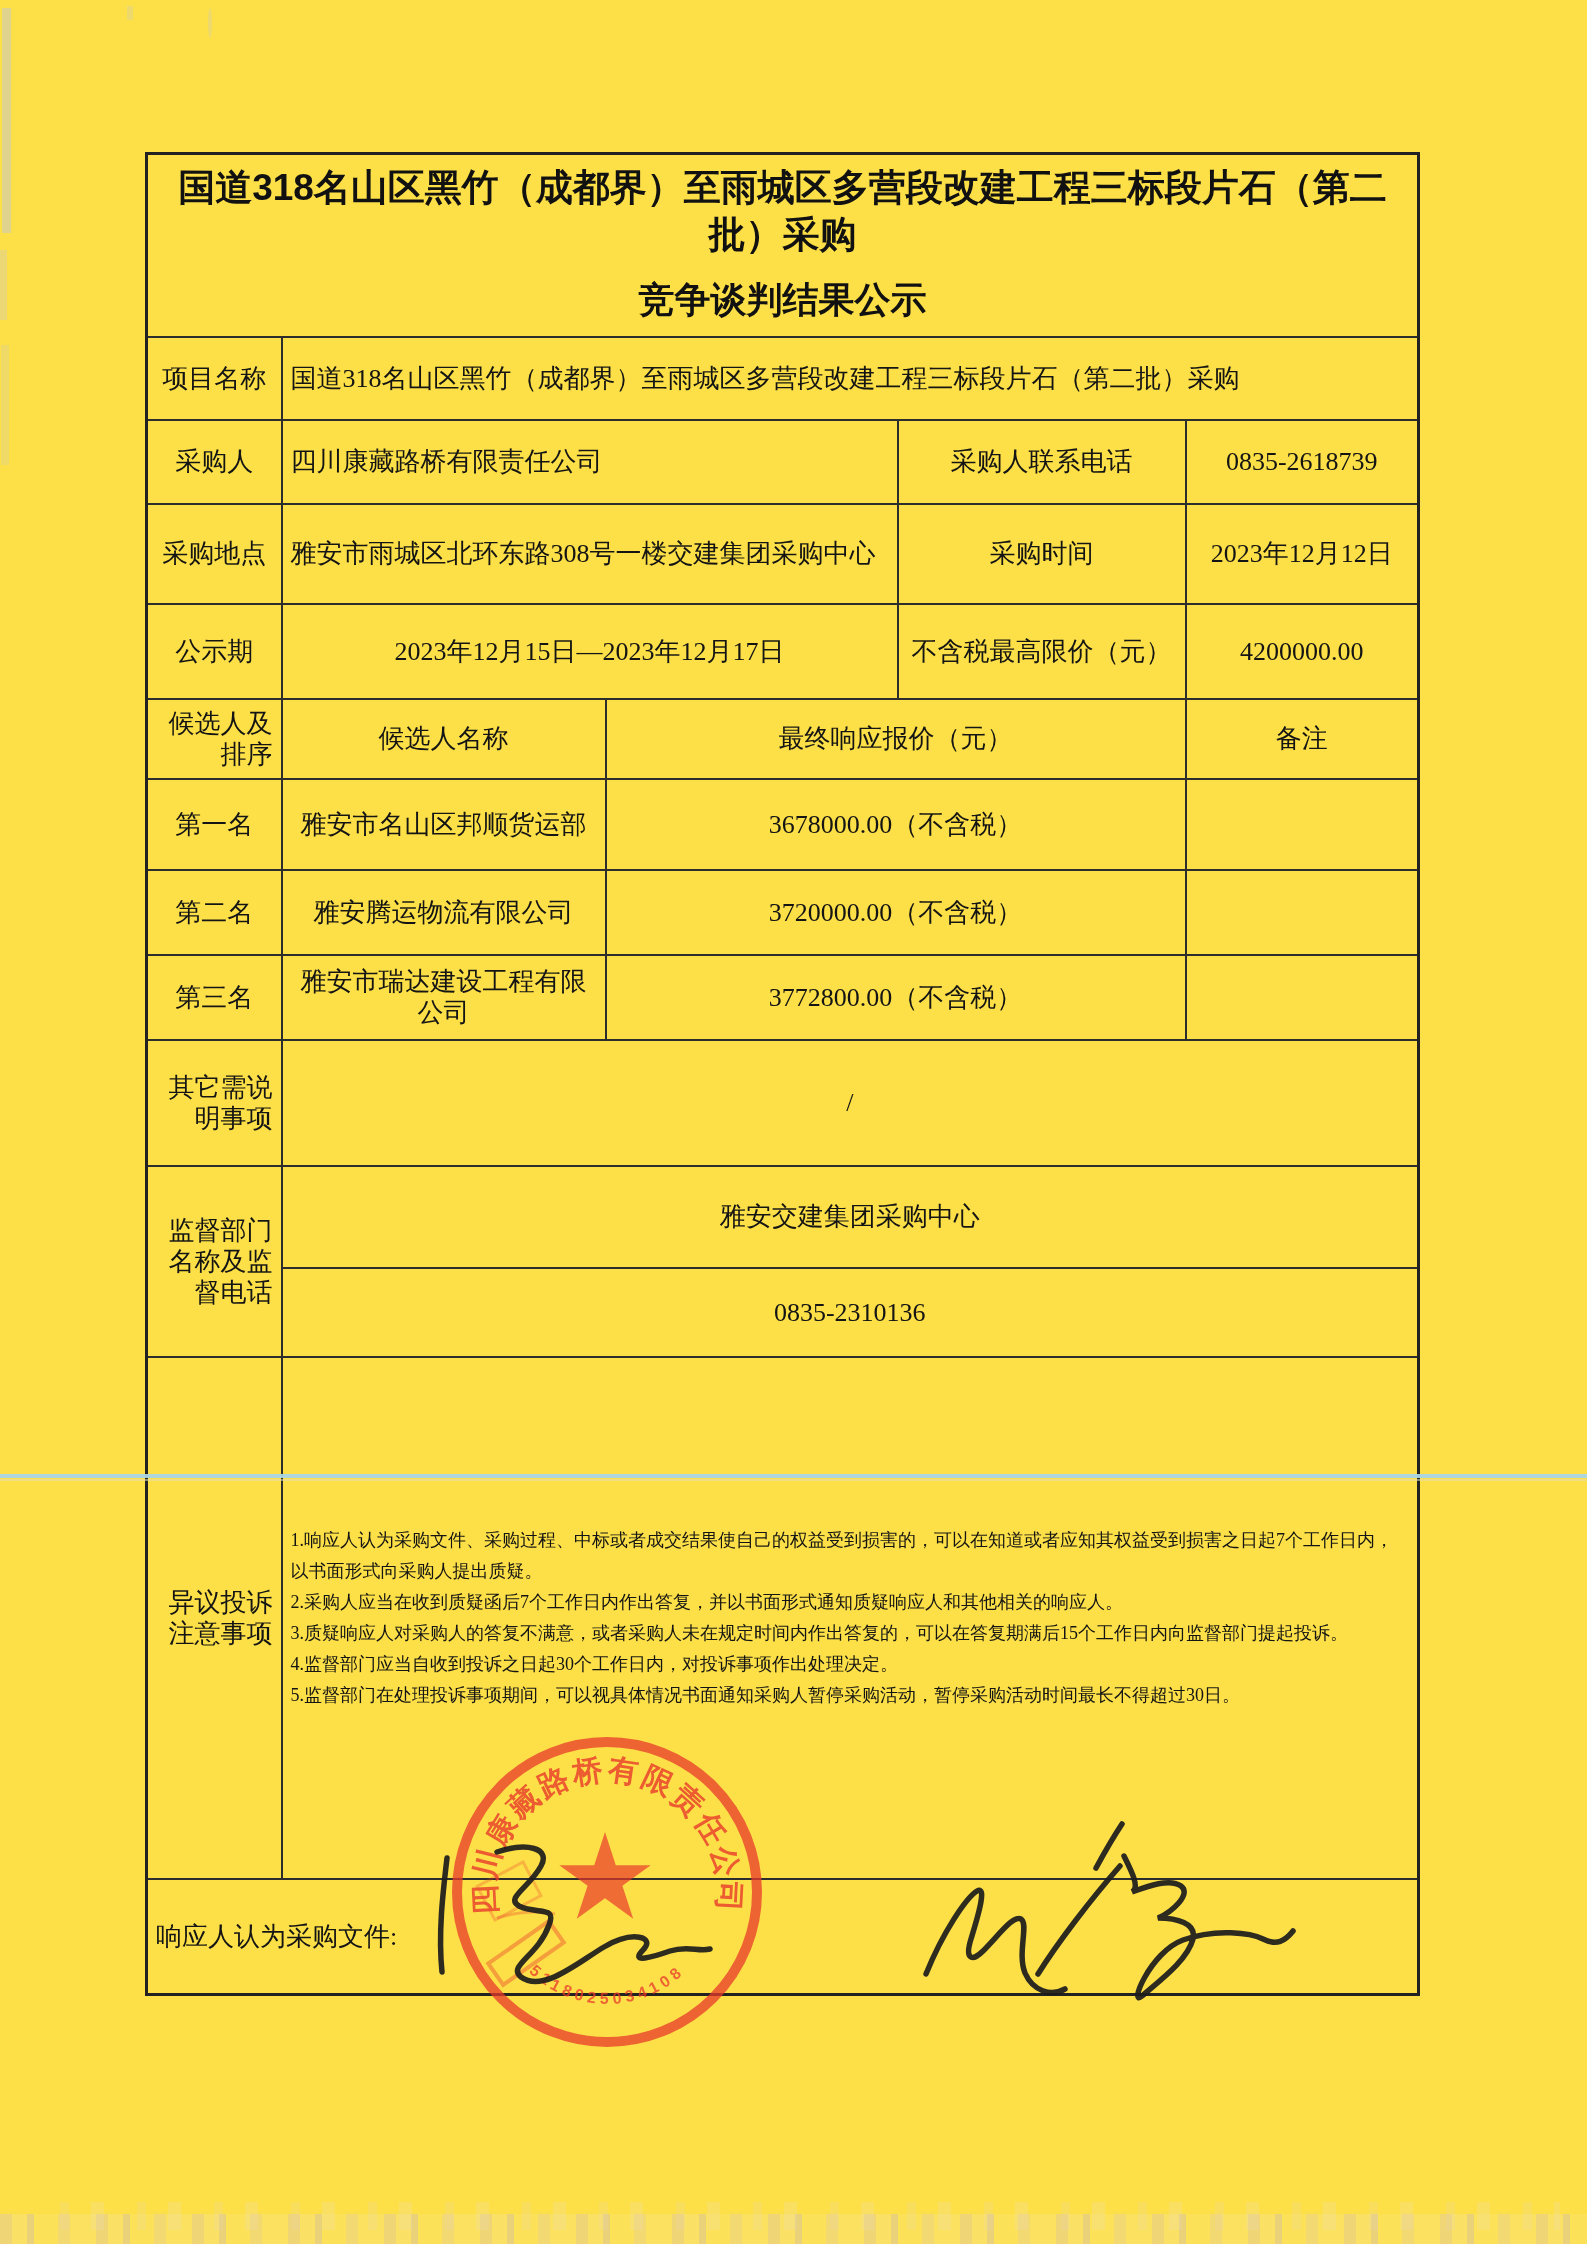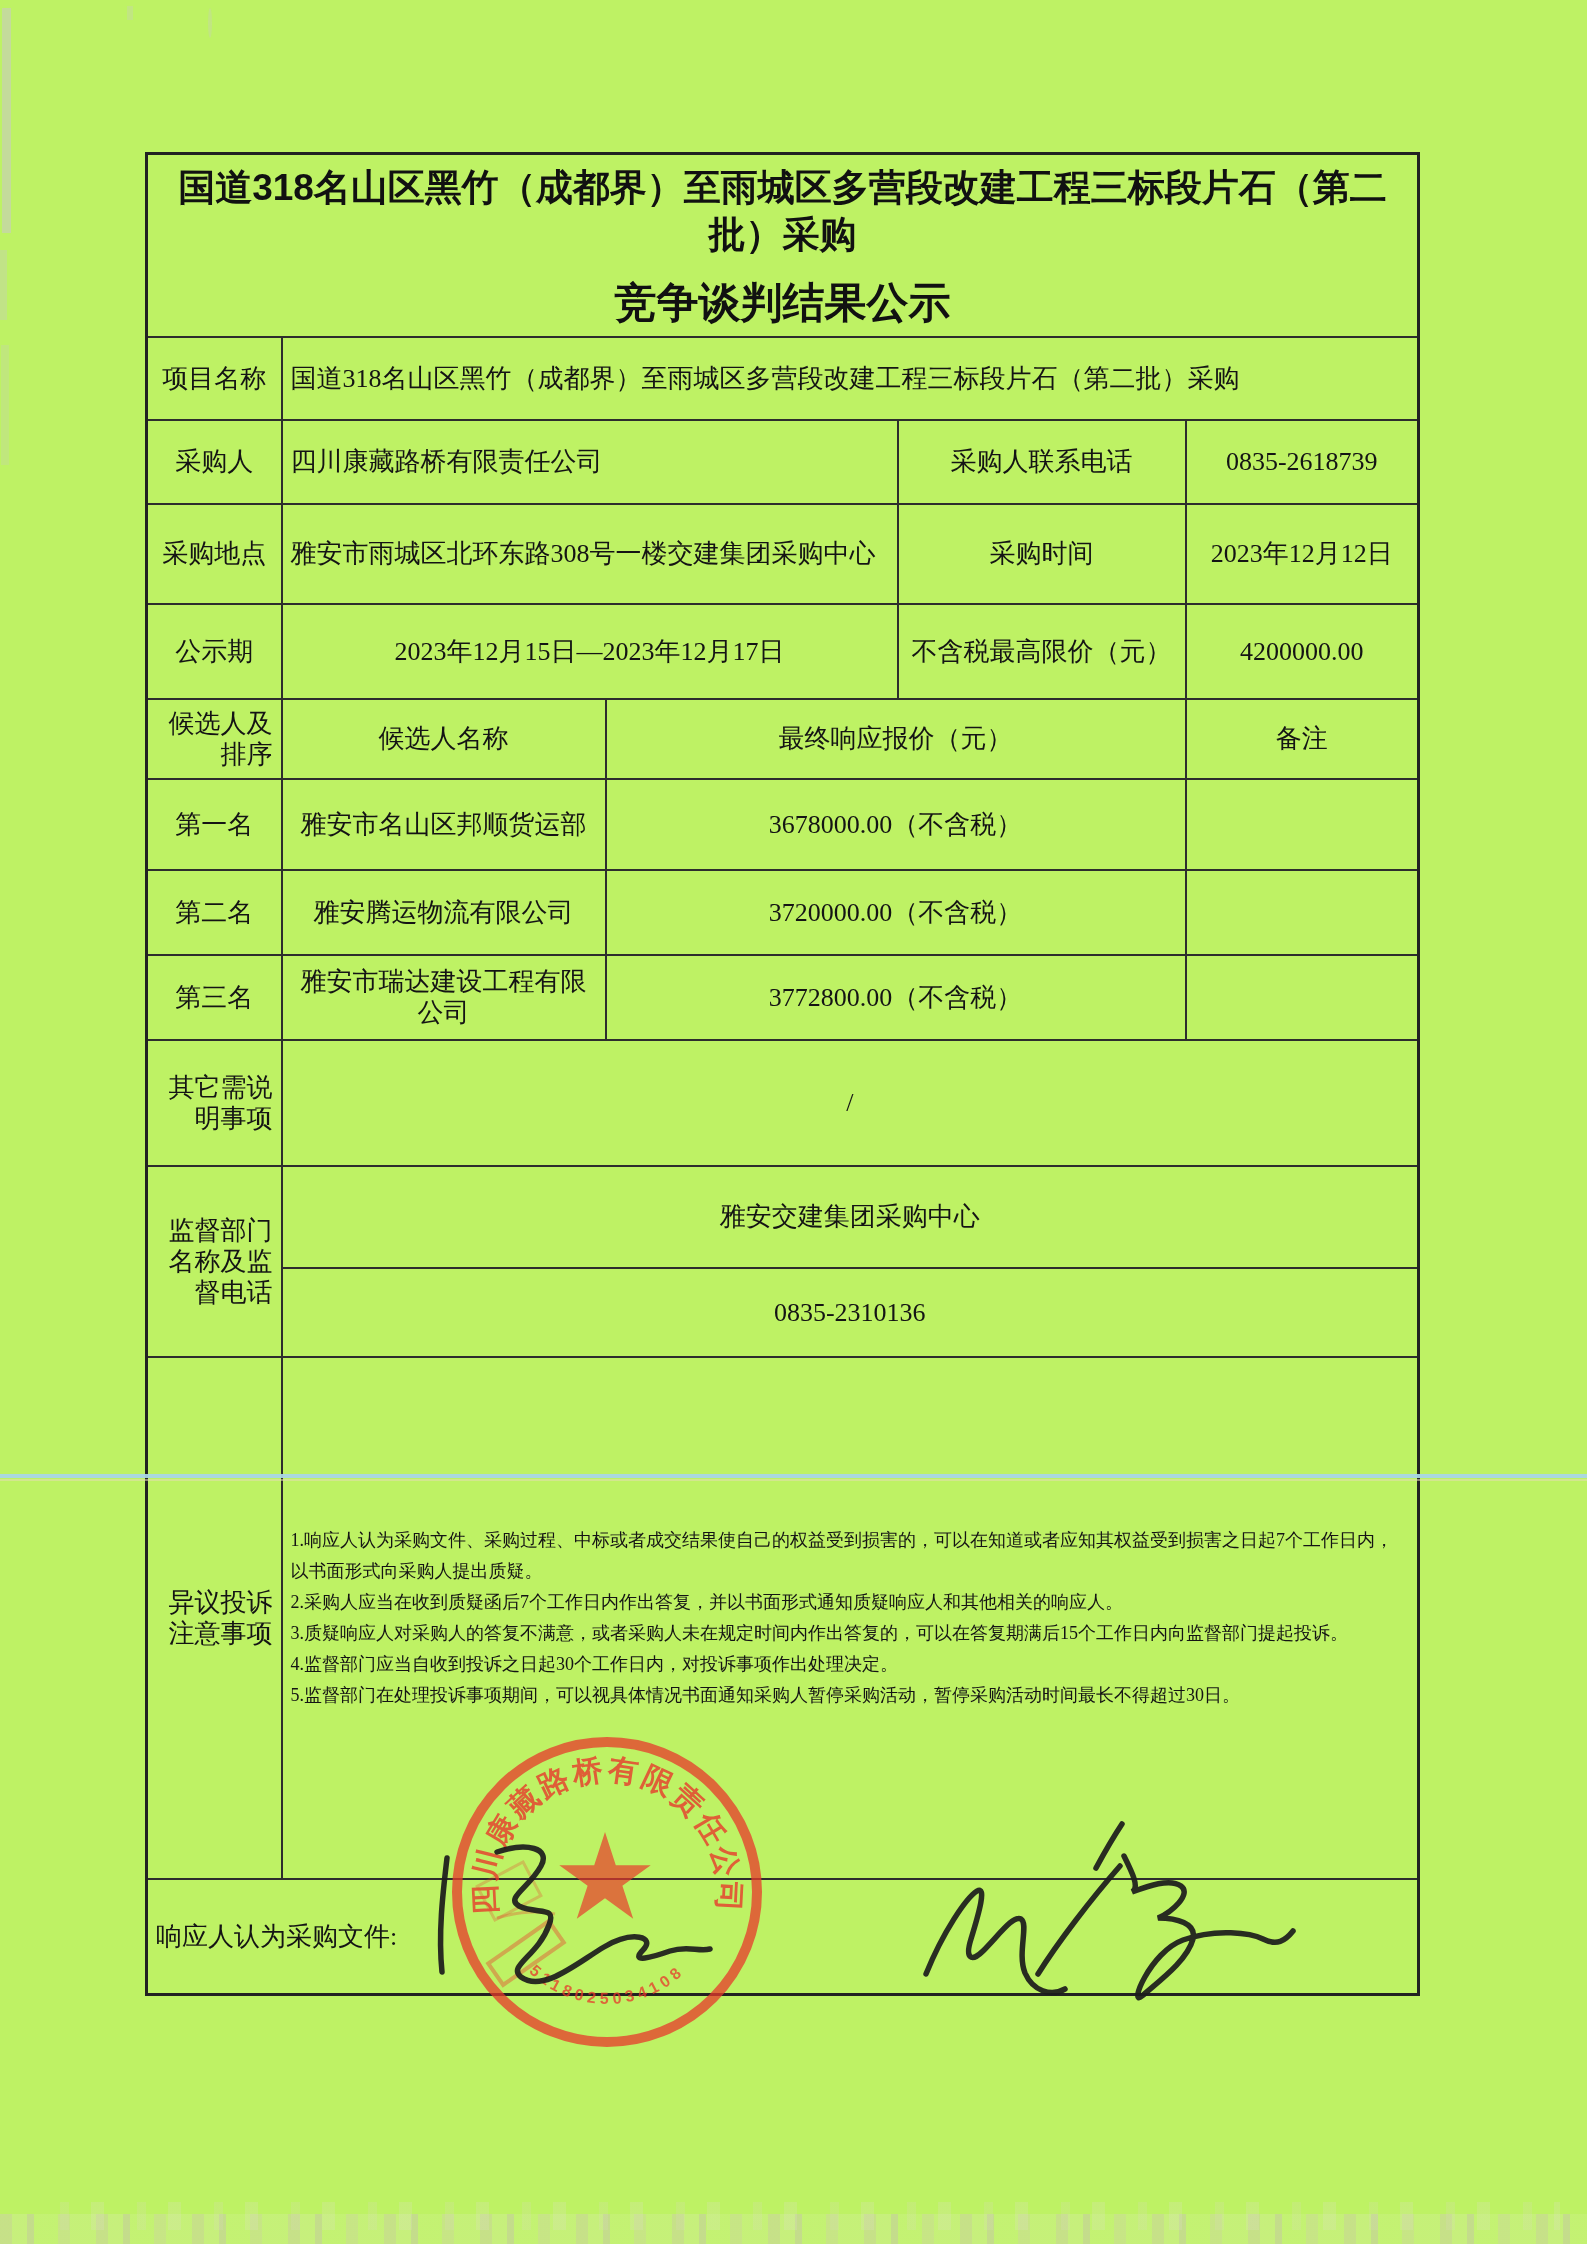--- a/index.html
+++ b/index.html
@@ -1,18 +1,18 @@
 <!DOCTYPE html>
 <html><head>
 <meta charset="utf-8">
 <style>
   html,body{margin:0;padding:0;background:#ffffff;}
   body{width:1587px;height:2244px;position:relative;overflow:hidden;
        font-family:"Liberation Serif","DejaVu Serif",serif;color:#151515;}
-  .page{position:absolute;inset:0;background:#bef264;}
+  .page{position:absolute;inset:0;background:#fde047;}
 
   
   table.doc{position:absolute;left:145px;top:152px;width:1272px;
             border-collapse:collapse;table-layout:fixed;
             border:3px solid #222;}
   table.doc td{border:2px solid #2d2d2d;vertical-align:middle;
                font-size:26px;line-height:31px;color:#141414;
                padding:2px 8px;overflow:hidden;}
   td.lab{text-align:center;padding:2px 8px;}
   td.lab-left{text-align:right;padding:2px 6px 2px 10px;}
@@ -20,22 +20,22 @@
   td.val-center{text-align:center;}
   .h-title{height:183px;} .h-r1{height:83px;} .h-r2{height:84px;}
   .h-r3{height:100px;} .h-r4{height:95px;} .h-r5{height:80px;}
   .h-c1{height:91px;} .h-c2{height:85px;} .h-c3{height:85px;}
   .h-oth{height:126px;} .h-supa{height:102px;} .h-supb{height:89px;}
   .h-obj{height:522px;} .h-sig{height:116px;}
 
   td.title-cell{text-align:center;vertical-align:middle;padding:6px 18px;}
   .doc-title{font-family:"Liberation Sans","DejaVu Sans",sans-serif;
              font-weight:700;font-size:37px;line-height:47px;color:#111;}
-  .doc-subtitle{font-family:Liberation Sans, sans-serif;
-             font-weight:700;font-size:42px;line-height:46px;margin-top:22px;color:#111;}
+  .doc-subtitle{font-family:Liberation Mono, monospace;
+             font-weight:700;font-size:36px;line-height:46px;margin-top:22px;color:#111;}
   td.project-val{font-size:24px;}
   td.maxprice-lab{font-size:25px;text-align:center;padding:2px 4px;}
   td.objection-cell{vertical-align:top;padding:115px 12px 0 10px;text-align:left;}
   .obj-item{font-size:18px;line-height:31px;}
   td.sign-cell{text-align:left;font-size:27px;padding-left:10px;vertical-align:middle;}
 
   
   .scan-blue-line{position:absolute;left:0;top:1474px;width:1587px;height:4px;
                   background:#a9d6e5;opacity:.95;pointer-events:none;}
   .scan-yellow-line{position:absolute;left:0;top:1479px;width:1587px;height:2px;

